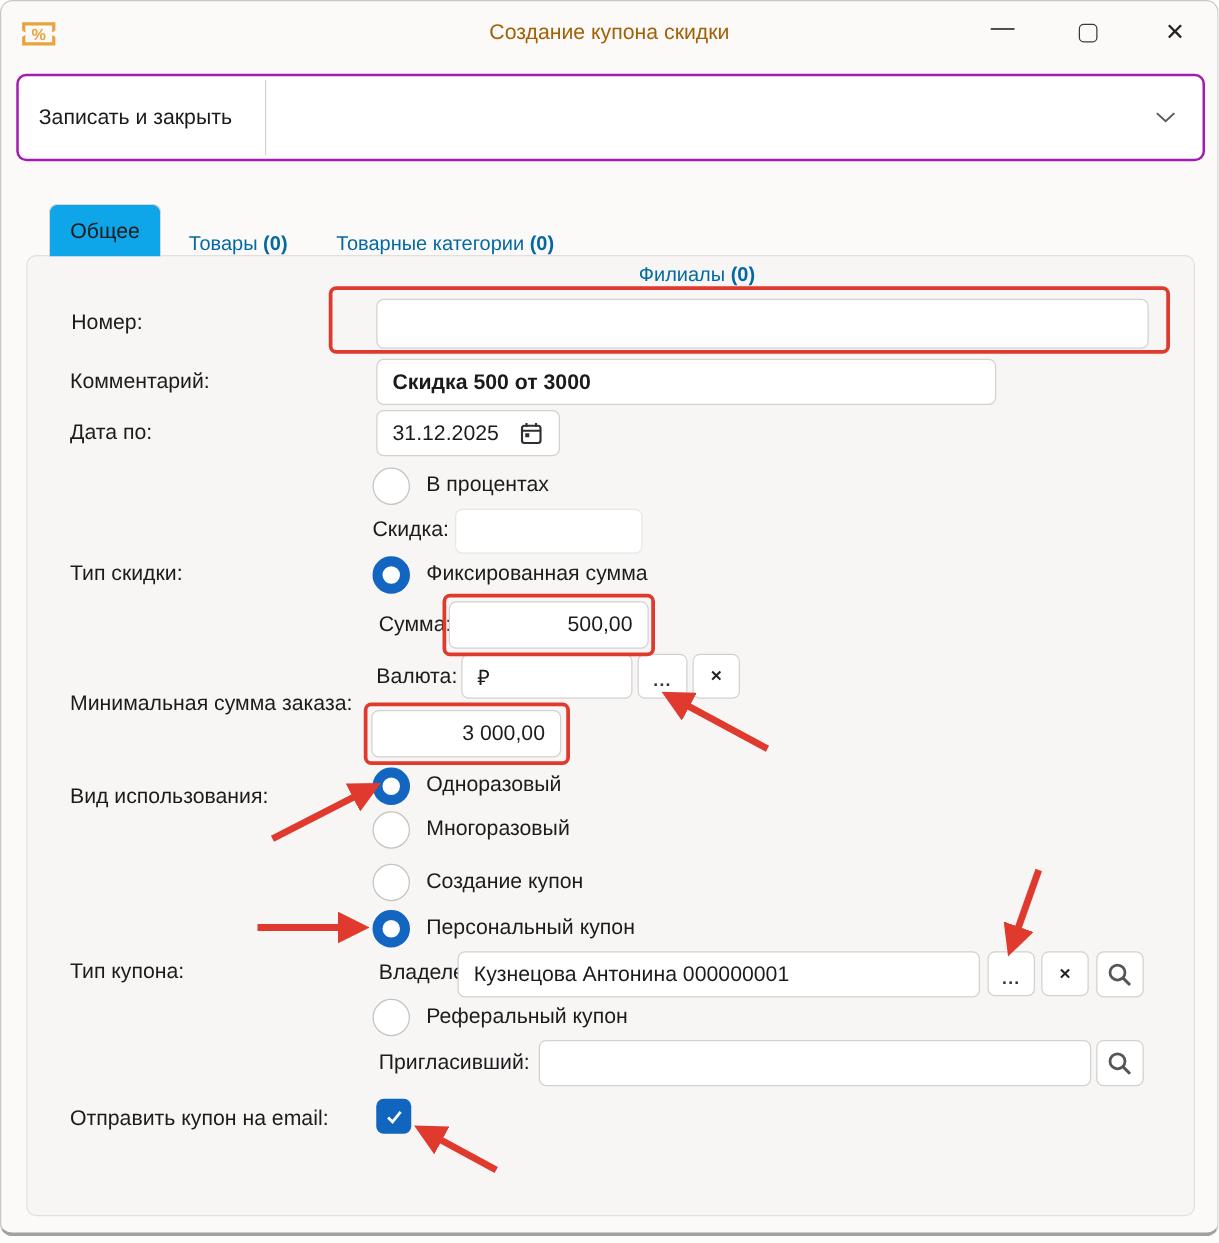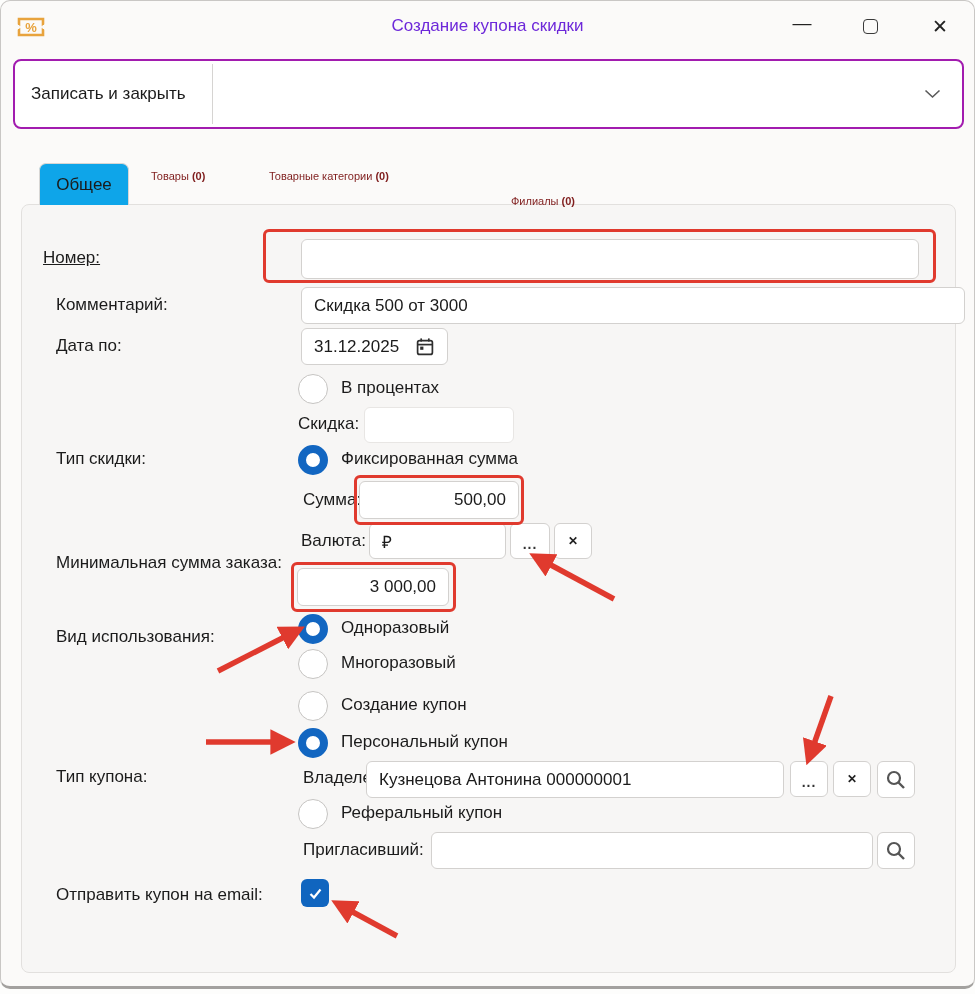--- a/index.html
+++ b/index.html
@@ -3,33 +3,33 @@
 <meta charset="utf-8">
 <style>
   html,body{margin:0;padding:0;background:#fdfdfc;}
   *{box-sizing:border-box;}
   .screen{position:relative;width:975px;height:994px;font-family:"Liberation Sans",sans-serif;color:#1b1b1b;overflow:hidden;}
   .window{position:absolute;left:0;top:0;width:975px;height:989px;background:#fbfaf9;
           border:1px solid #c9c7c5;border-bottom:3px solid #a3a19f;border-radius:10px;overflow:hidden;}
   
   .titlebar{position:absolute;left:0;top:0;width:100%;height:52px;}
   .app-icon{position:absolute;left:14px;top:14px;width:32px;height:24px;}
-  .win-title{position:absolute;left:0;top:15px;width:100%;text-align:center;font-size:17px;color:#6d28d9;}
+  .win-title{position:absolute;left:0;top:15px;width:100%;text-align:center;font-size:17px;color:#a16207;}
   .caption-btn{position:absolute;top:4px;width:46px;height:42px;display:flex;align-items:center;justify-content:center;cursor:default;}
   .min-glyph{font-size:19px;color:#222;margin-top:-6px;}
   .max-glyph{width:15px;height:15px;border:1.6px solid #3a3a3a;border-radius:4px;}
   .close-glyph{font-size:19px;font-weight:300;color:#222;}
   
   .toolbar{position:absolute;left:12px;top:58px;width:951px;height:70px;background:#fff;border:2px solid #a21caf;border-radius:8px;}
   .save-close{position:absolute;left:0;top:0;width:197px;height:100%;display:flex;align-items:center;padding-left:16px;font-size:17px;color:#1b1b1b;cursor:default;border-radius:8px 0 0 8px;}
   .tb-sep{position:absolute;left:197px;top:3px;bottom:3px;width:1px;background:#d6d4d2;}
   .tb-more{position:absolute;right:0;top:0;width:60px;height:100%;display:flex;align-items:center;justify-content:center;}
   
   .tab-active{position:absolute;left:38px;top:162px;width:90px;height:42px;background:#0ea5e9;border:1px solid #d8d6d4;border-bottom:none;border-radius:7px 7px 0 0;display:flex;align-items:center;justify-content:center;font-size:17px;z-index:3;}
-  .tab{position:absolute;top:169px;font-size:11px;color:#7f1d1d;white-space:nowrap;z-index:3;cursor:default;}
+  .tab{position:absolute;top:186px;font-size:16px;color:#0369a1;white-space:nowrap;z-index:3;cursor:default;}
   .tab b{font-weight:700;}
   
   .panel{position:absolute;left:20px;top:203px;width:935px;height:769px;background:#f7f6f5;border:1px solid #e2e0de;border-radius:8px;z-index:1;}
   .label{position:absolute;font-size:17px;color:#1b1b1b;white-space:nowrap;z-index:2;}
   .input{position:absolute;background:#fff;border:1px solid #d3d1cf;border-radius:6px;font-size:17px;color:#1b1b1b;
          display:flex;align-items:center;padding:0 12px;z-index:2;}
   .input.right{justify-content:flex-end;}
   .input.disabled{border-color:#e8e6e4;}
   .radio{position:absolute;width:30px;height:30px;border-radius:50%;background:#fff;border:1px solid #c6c4c2;z-index:2;}
   .radio.selected{border:8px solid #1266c1;}
@@ -76,25 +76,25 @@
       </div>
     </div>
 
     <div class="tab-active">Общее</div>
     <div class="tab" style="left:150px;"><span>Товары </span><b>(0)</b></div>
     <div class="tab" style="left:268px;"><span>Товарные категории </span><b>(0)</b></div>
     <div class="tab" style="left:510px;margin-top:25px;"><span>Филиалы </span><b>(0)</b></div>
 
     <div class="panel"></div>
 
-    <div class="label" style="left:42px;top:247px;text-decoration:underline;">Номер:</div>
+    <div class="label" style="left:56px;top:247px;">Номер:</div>
     <div class="input" style="left:300px;top:238px;width:618px;height:40px;"></div>
 
     <div class="label" style="left:55px;top:294px;">Комментарий:</div>
-    <div class="input" style="left:300px;top:286px;width:664px;height:37px;">Скидка 500 от 3000</div>
+    <div class="input" style="left:300px;top:286px;width:496px;height:37px;font-weight:bold;">Скидка 500 от 3000</div>
 
     <div class="label" style="left:55px;top:335px;">Дата по:</div>
     <div class="input" style="left:300px;top:327px;width:147px;height:37px;justify-content:space-between;">
       <span>31.12.2025</span>
       <svg width="20" height="20" viewBox="0 0 20 20">
         <rect x="2.6" y="3.6" width="14.8" height="13.8" rx="2" fill="none" stroke="#2f2f2f" stroke-width="1.7"></rect>
         <line x1="2.6" y1="7.6" x2="17.4" y2="7.6" stroke="#2f2f2f" stroke-width="1.7"></line>
         <line x1="6.2" y1="1.4" x2="6.2" y2="4.6" stroke="#2f2f2f" stroke-width="1.7"></line>
         <line x1="13.8" y1="1.4" x2="13.8" y2="4.6" stroke="#2f2f2f" stroke-width="1.7"></line>
         <rect x="5.2" y="9.6" width="3.2" height="3.2" fill="#2f2f2f"></rect>

